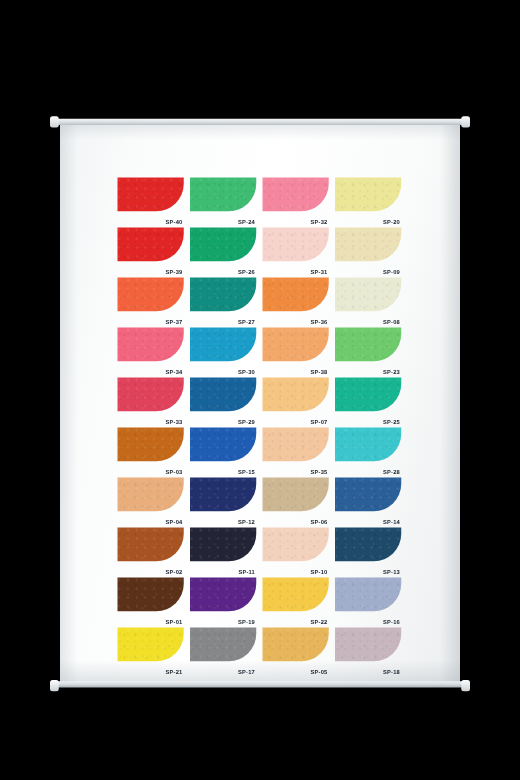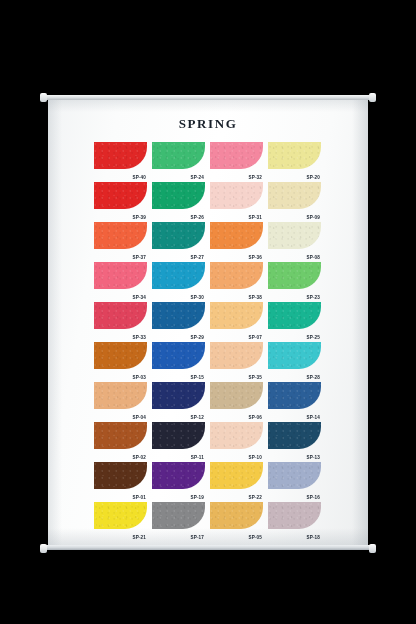--- a/index.html
+++ b/index.html
@@ -175,21 +175,20 @@
     <div class="rail-cap" id="cap-tl"></div>
     <div class="rail-cap" id="cap-tr"></div>
 
     <div id="poster-sheet">
 
       <div id="sheet-shade-top"></div>
       <div id="sheet-shade-bottom"></div>
       <div id="sheet-shade-left"></div>
       <div id="sheet-shade-right"></div>
 
-      <div id="poster-title">SPRING</div>
 
       <div id="swatch-grid">
           <div class="swatch-cell">
             <div class="swatch-chip" style="background: rgb(224, 39, 38);"></div>
             <div class="swatch-label">SP-40</div>
           </div>
           <div class="swatch-cell">
             <div class="swatch-chip" style="background: rgb(61, 188, 114);"></div>
             <div class="swatch-label">SP-24</div>
           </div>

